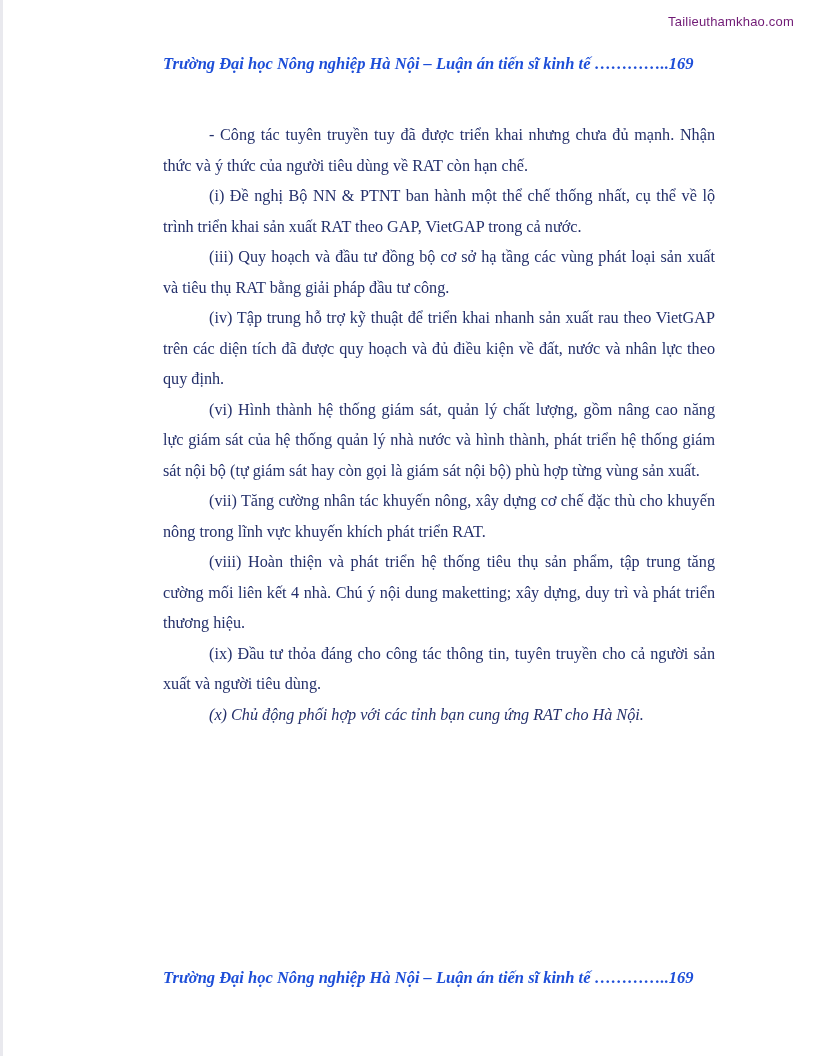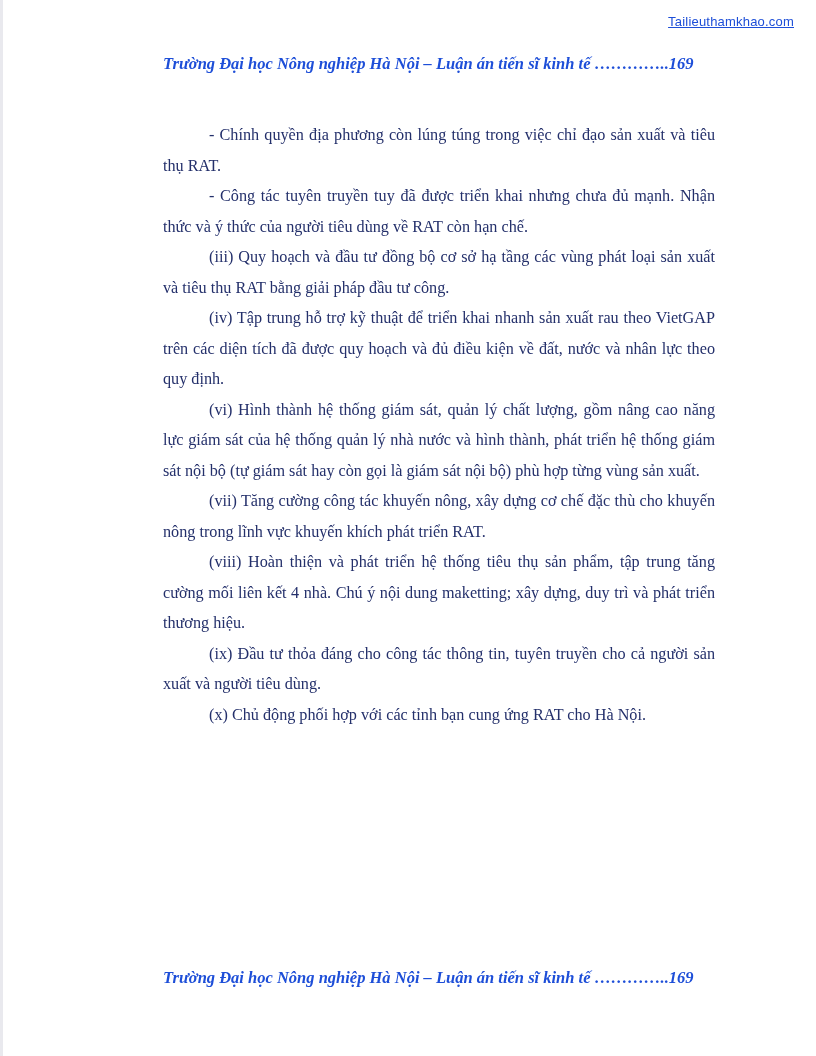--- a/index.html
+++ b/index.html
@@ -22,24 +22,23 @@
     height: 1056px;
     box-sizing: border-box;
     border-left: 3px solid #e9e9ee;
   }
   .watermark {
     position: absolute;
     top: 14px;
     right: 22px;
     font-family: "Liberation Sans", sans-serif;
     font-size: 13px;
-    color: #1d4ed8;
+    color: #701a75;
     letter-spacing: 0.2px;
     user-select: none;
-    text-decoration: underline;
   }
   .header-line, .footer-line {
     position: absolute;
     left: 160px;
     width: 560px;
     font-style: italic;
     font-weight: bold;
     font-size: 16.5px;
     color: #1d4ed8;
     white-space: nowrap;
@@ -57,38 +56,39 @@
     line-height: 30.5px;
     text-align: justify;
   }
   .content p {
     margin: 0;
     text-indent: 46px;
     text-align: justify;
   }
   .content p.last-of-para {
     text-align: left;
+    font-style: italic;
   }
 </style>
 </head>
 <body>
 
 <div class="page">
 
   <div class="watermark">Tailieuthamkhao.com</div>
 
   <div class="header-line">Trường Đại học Nông nghiệp Hà Nội – Luận án tiến sĩ kinh tế …………..169</div>
 
   <div class="content">
-    <p>- Chính quyền địa phương còn lúng túng trong việc chỉ đạo sản xuất và tiêu thụ RAT.</p>
     <p>- Công tác tuyên truyền tuy đã được triển khai nhưng chưa đủ mạnh. Nhận thức và ý thức của người tiêu dùng về RAT còn hạn chế.</p>
+    <p>(i) Đề nghị Bộ NN &amp; PTNT ban hành một thể chế thống nhất, cụ thể về lộ trình triển khai sản xuất RAT theo GAP, VietGAP  trong cả nước.</p>
     <p>(iii) Quy hoạch và đầu tư đồng bộ cơ sở hạ tầng các vùng phát loại sản xuất và tiêu thụ RAT bằng giải pháp đầu tư công.</p>
     <p>(iv) Tập trung hỗ trợ kỹ thuật để triển khai nhanh sản xuất rau theo VietGAP trên các diện tích đã được quy hoạch và đủ điều kiện về đất, nước và nhân lực theo quy định.</p>
     <p>(vi) Hình thành hệ thống giám sát, quản lý chất lượng, gồm nâng cao năng lực giám sát của hệ thống quản lý nhà nước và hình thành, phát triển hệ thống giám sát nội bộ (tự giám sát hay còn gọi là giám sát nội bộ) phù hợp từng vùng sản xuất.</p>
-    <p>(vii) Tăng cường công tác khuyến nông, xây dựng cơ chế đặc thù cho khuyến nông trong lĩnh vực khuyến khích phát triển RAT.</p>
+    <p>(vii) Tăng cường nhân tác khuyến nông, xây dựng cơ chế đặc thù cho khuyến nông trong lĩnh vực khuyến khích phát triển RAT.</p>
     <p>(viii) Hoàn thiện và phát triển hệ thống tiêu thụ sản phẩm, tập trung tăng cường mối liên kết 4 nhà. Chú ý nội dung maketting; xây dựng, duy trì và phát triển thương hiệu.</p>
     <p>(ix) Đầu tư thỏa đáng cho công tác thông tin, tuyên truyền cho cả người sản xuất và người tiêu dùng.</p>
     <p class="last-of-para">(x) Chủ động phối hợp với các tỉnh bạn cung ứng RAT cho Hà Nội.</p>
   </div>
 
   <div class="footer-line">Trường Đại học Nông nghiệp Hà Nội – Luận án tiến sĩ kinh tế …………..169</div>
 
 </div>
 
 </body></html>

